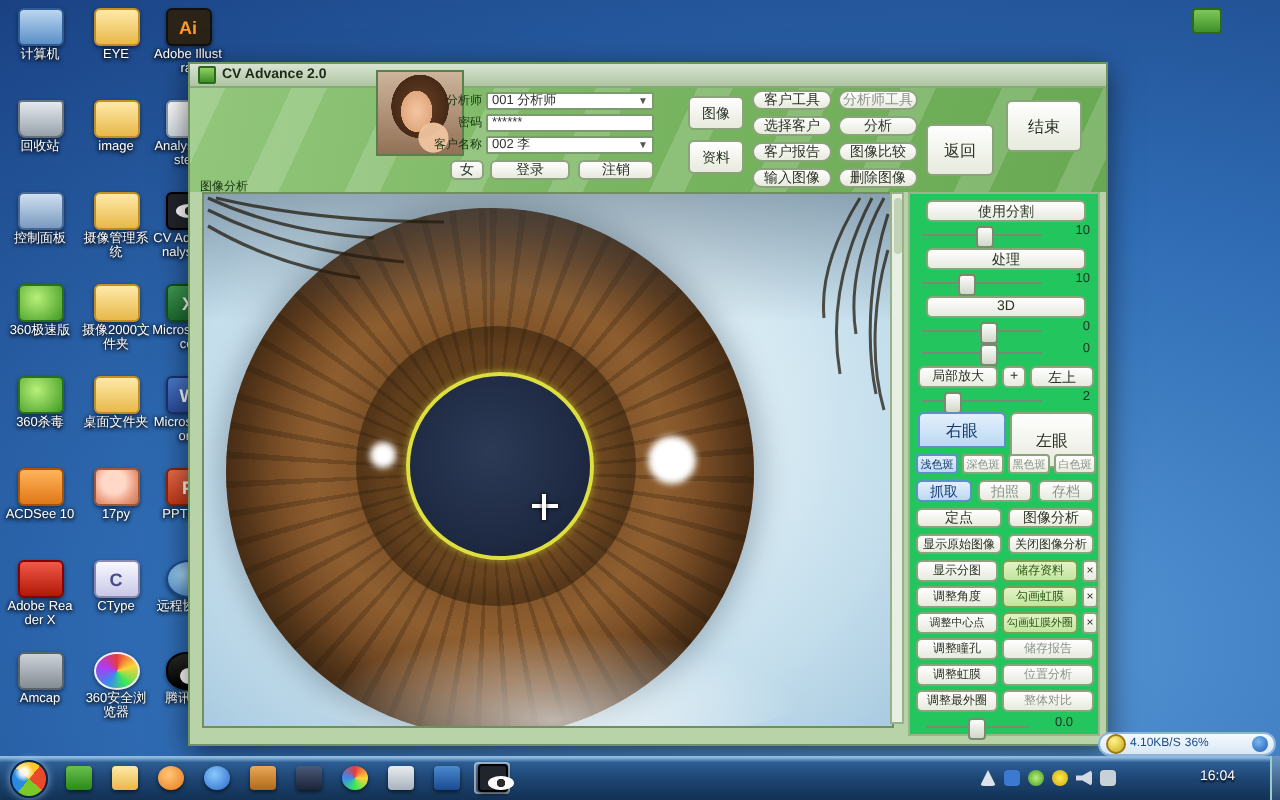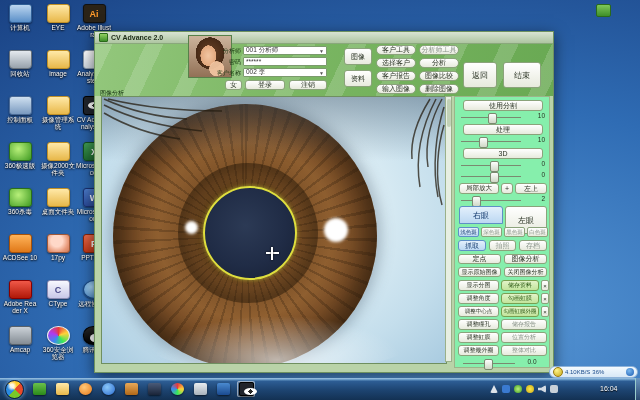--- a/index.html
+++ b/index.html
@@ -77,21 +77,21 @@
   .lowlight{left:40px;top:215px;width:270px;height:60px;border-radius:50%;
        background:radial-gradient(ellipse at 50% 80%, rgba(255,255,255,.65), rgba(255,255,255,0) 65%)}
   .pupil{left:101px;top:89px;width:90px;height:90px;border-radius:50%;
        background:radial-gradient(circle at 45% 42%, #2c3a55 0%, #202c46 55%, #161f33 100%);
        border:2px solid #dede3e;box-shadow:0 0 4px rgba(220,220,60,.6)}
   .refl{border-radius:50%;background:#fff;filter:blur(1.5px)}
   .ch-h{width:13px;height:2px;background:#fff;box-shadow:0 0 2px #000}
   .ch-v{width:2px;height:13px;background:#fff;box-shadow:0 0 2px #000}
   .vscroll{left:350px;top:64px;width:7px;height:266px;background:#e7efe2;border:1px solid #9ab08a;box-sizing:border-box}
   .vthumb{left:1px;top:2px;width:4px;height:28px;background:#c2d2b6;border-radius:2px}
-  .panel{left:359px;top:64px;width:96px;height:272px;background:#86efac;border:1px solid #9cb48a;box-sizing:border-box}
+  .panel{left:359px;top:64px;width:96px;height:272px;background:#22c55e;border:1px solid #9cb48a;box-sizing:border-box}
   .sl-track{position:absolute;left:0;top:4px;width:100%;height:1px;background:#7a8a70}
   .sl-thumb{position:absolute;top:0;width:7px;height:9px;background:linear-gradient(#fdfdfd,#cfd8c6);border:1px solid #7a8a70;border-radius:2px}
   .sl-val{font-size:6.5px;color:#2a3324}
   .tab{font-size:8px;border-radius:3px 3px 0 0}
   .statustext{font-size:6px;color:#163012}
   
   .taskbar{left:0;top:378px;width:640px;height:22px;
        background:linear-gradient(#7eb0d8 0%,#2d5d94 10%,#1d4471 50%,#122f50 100%);border-top:1px solid #8fb8da}
   .orb{left:5px;top:380px;width:17px;height:17px;border-radius:50%;
        background:radial-gradient(circle at 35% 30%, rgba(255,255,255,.85) 0 12%, rgba(255,255,255,0) 30%),
@@ -258,21 +258,21 @@
   <div class="a btn pill" style="left:281px;top:26px;width:40px;height:10px">选择客户</div>
   <div class="a btn pill" style="left:281px;top:39px;width:40px;height:10px">客户报告</div>
   <div class="a btn pill" style="left:281px;top:52px;width:40px;height:10px">输入图像</div>
 
   <div class="a btn pill dim" style="left:324px;top:13px;width:40px;height:10px">分析师工具</div>
   <div class="a btn pill" style="left:324px;top:26px;width:40px;height:10px">分析</div>
   <div class="a btn pill" style="left:324px;top:39px;width:40px;height:10px">图像比较</div>
   <div class="a btn pill" style="left:324px;top:52px;width:40px;height:10px">删除图像</div>
 
   <div class="a btn big" style="left:368px;top:30px;width:34px;height:26px">返回</div>
-  <div class="a btn big" style="left:408px;top:30px;width:38px;height:26px">结束</div>
+  <div class="a btn big" style="left:408px;top:18px;width:38px;height:26px">结束</div>
 
   <div class="a statustext" style="left:5px;top:57px">图像分析</div>
 
   <div class="a imgarea">
     <div class="a iris"></div>
     <div class="a fibers"></div>
     <div class="a collar"></div>
     <div class="a pupil"></div>
     <div class="a refl" style="left:83px;top:124px;width:13px;height:13px"></div>
     <div class="a refl" style="left:222px;top:121px;width:24px;height:24px"></div>

